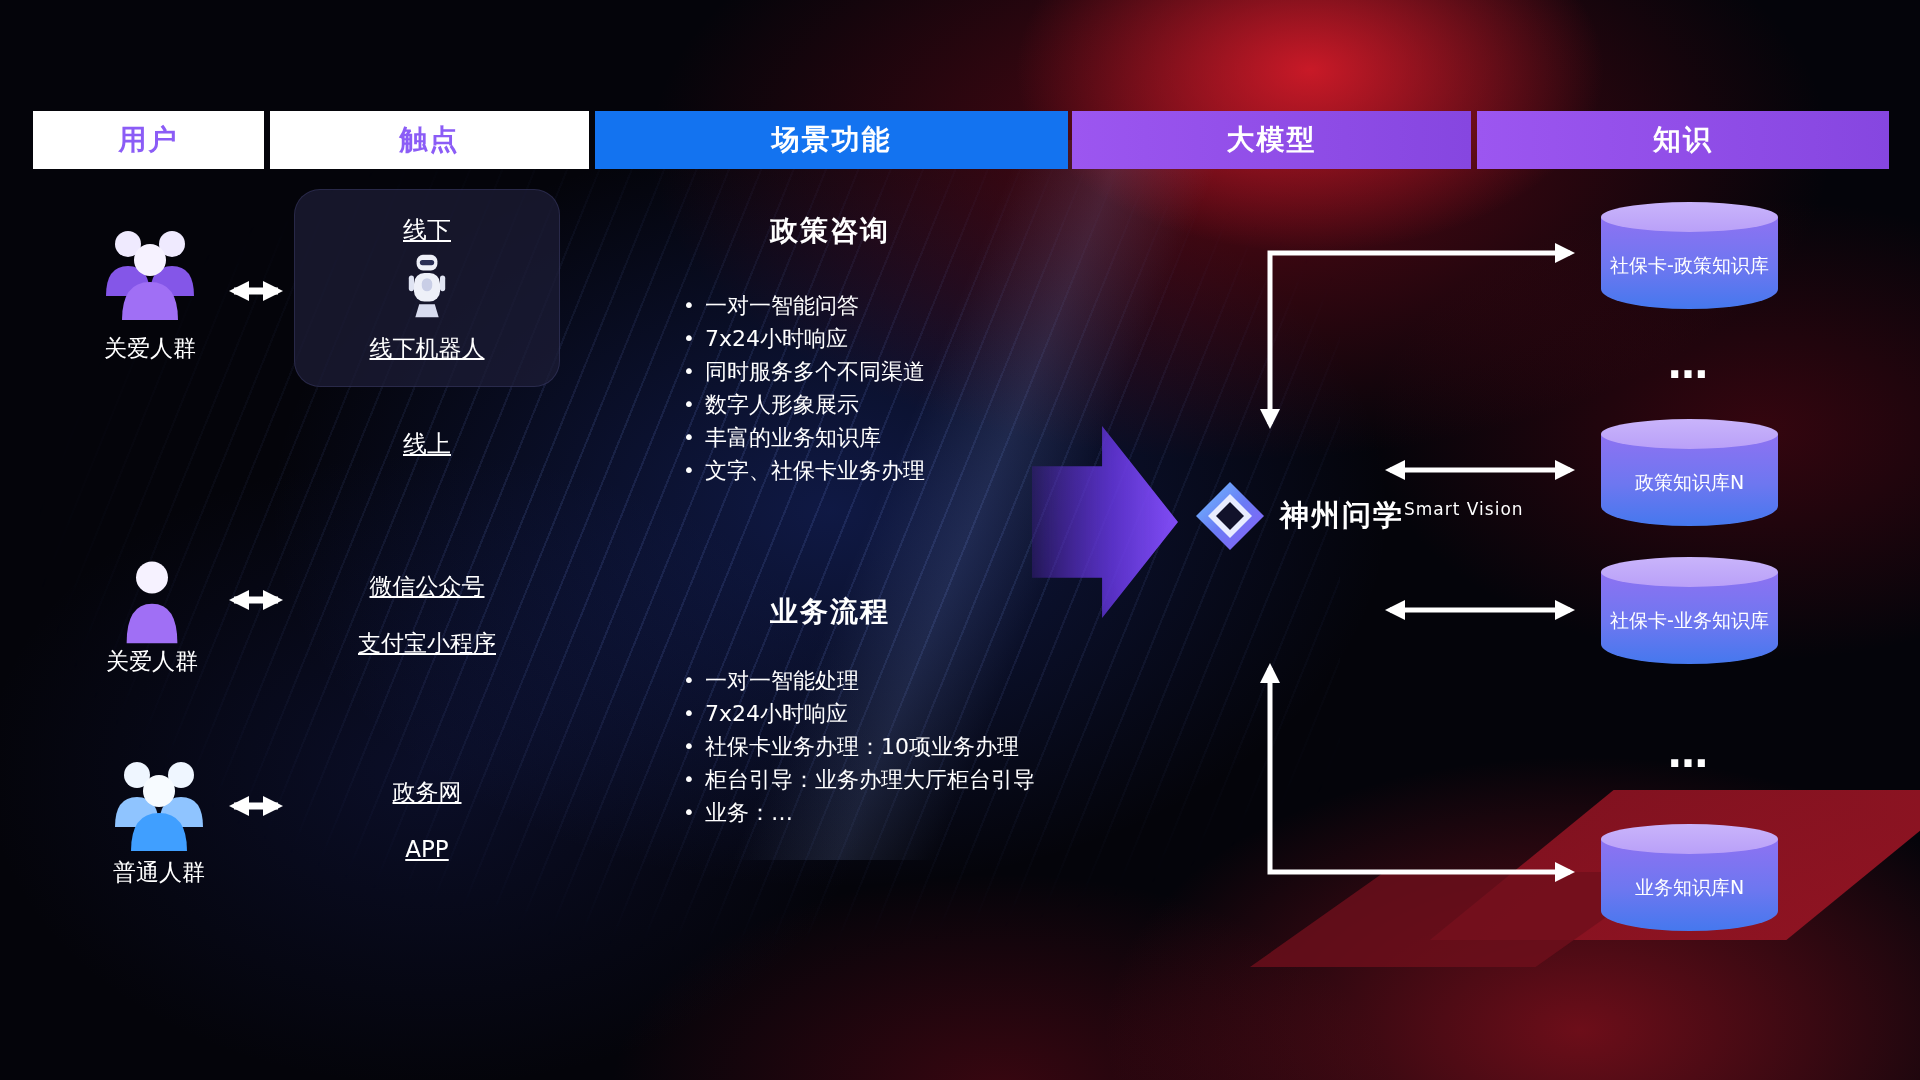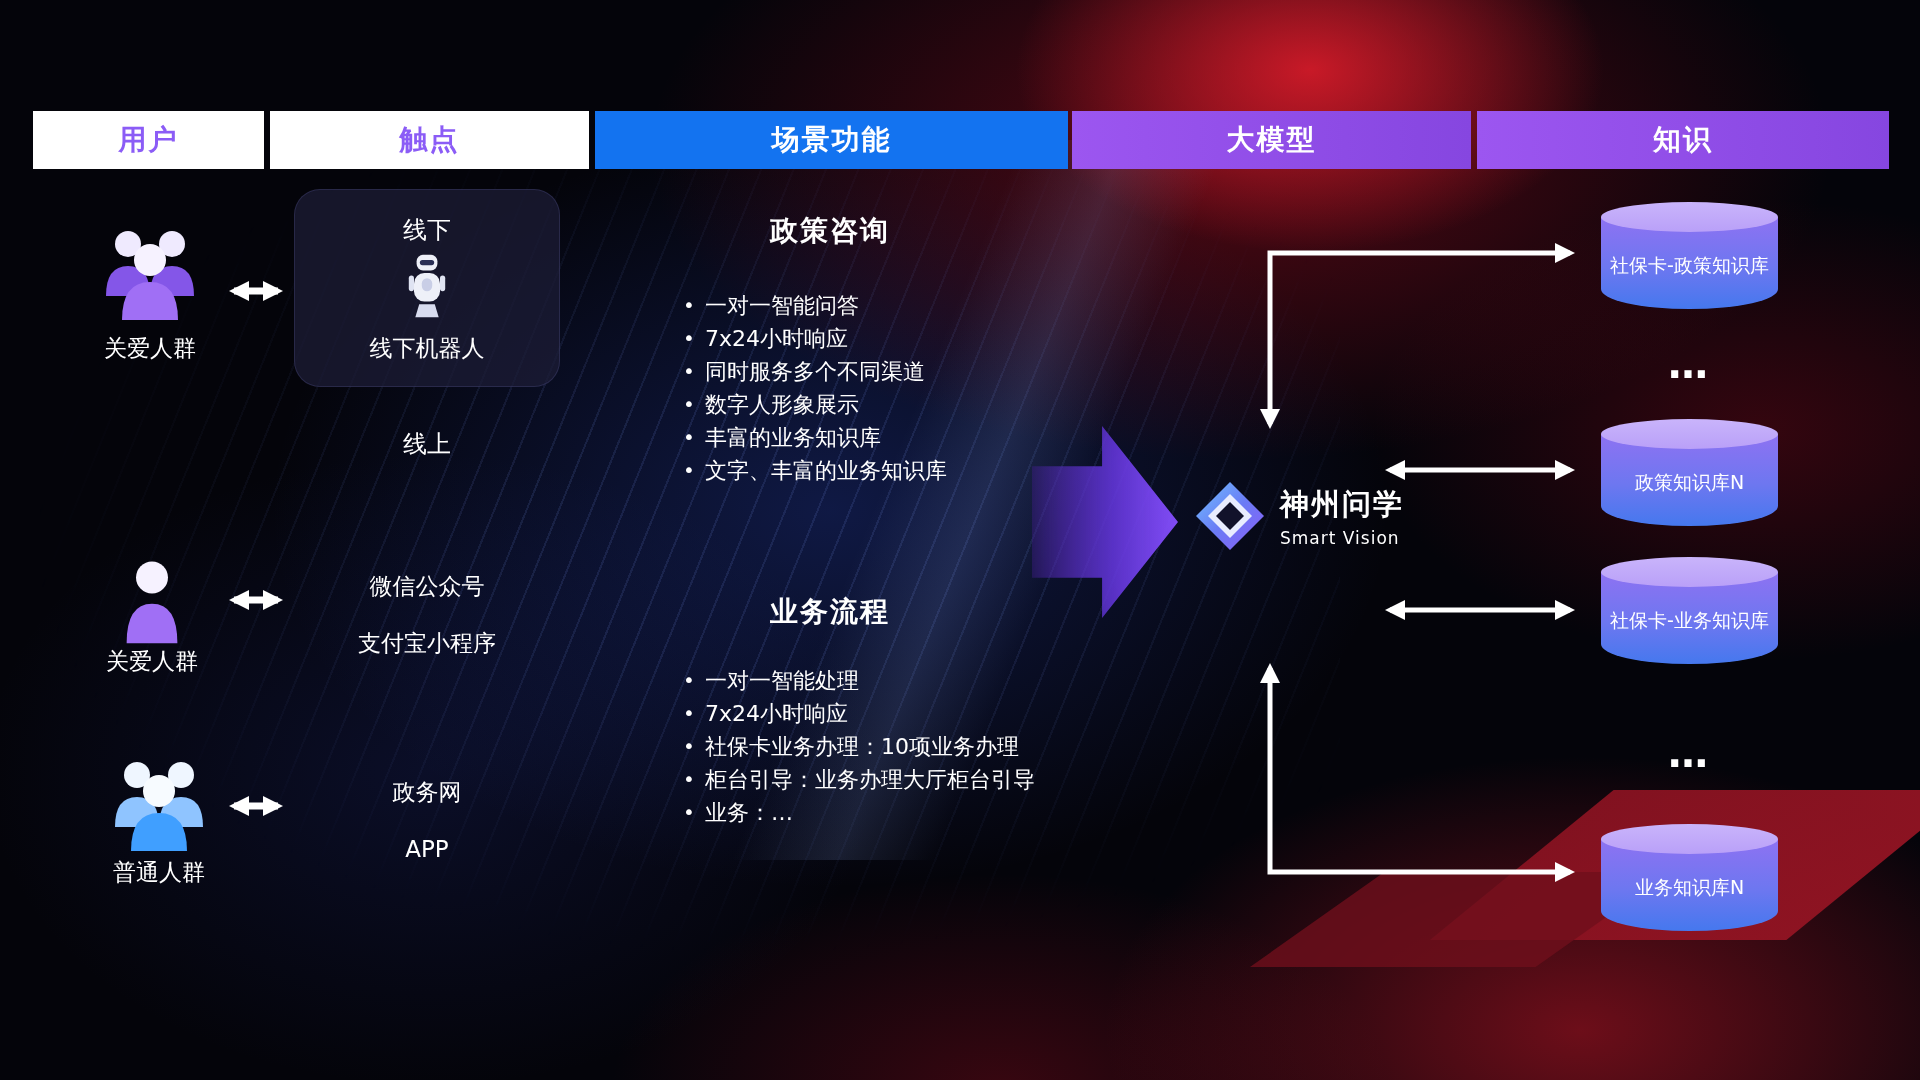--- a/index.html
+++ b/index.html
@@ -41,39 +41,39 @@
          font-size:28px; font-weight:700; z-index:3; letter-spacing:2px; }
   .hdr-white  { background:#ffffff; color:#8b5cf6; }
   .hdr-blue   { background:var(--accent-blue); color:#fff; }
   .hdr-purple { background:linear-gradient(90deg, var(--accent-purple), #8646e0); color:#fff; }
 
   .user-icon { position:absolute; z-index:3; }
   .user-label { position:absolute; width:160px; text-align:center; font-size:23px; line-height:28px; z-index:3; }
 
   .offline-box { position:absolute; left:294px; top:189px; width:266px; height:198px; border-radius:26px;
     background:rgba(28,28,54,.74); border:1px solid rgba(130,130,210,.18); z-index:1; }
-  .tp { position:absolute; left:294px; width:266px; text-align:center; z-index:3; }
+  .tp { position:absolute; left:294px; width:266px; text-align:center; z-index:3;text-decoration:underline; }
   .tp-title { font-size:24px; }
   .tp-item  { font-size:23px; }
   .robot { position:absolute; left:401px; top:252px; z-index:3; }
 
   .scene-title { position:absolute; left:690px; width:280px; text-align:center; font-size:28px; font-weight:600;
     line-height:36px; z-index:3; letter-spacing:2px; }
   .scene-list { position:absolute; left:681px; list-style:none; z-index:3; }
   .scene-list li { position:relative; padding-left:24px; font-size:22px; height:33px; line-height:33px; white-space:nowrap; }
   .scene-list li::before { content:"•"; position:absolute; left:2px; top:0; font-size:20px; }
 
   .flow-arrow { position:absolute; left:1032px; top:426px; width:146px; height:192px; z-index:2;
     background:linear-gradient(90deg, rgba(55,25,120,.35), rgba(100,55,220,.80) 55%, rgba(135,80,255,.95));
     clip-path:polygon(0 21%, 48% 21%, 48% 0, 100% 50%, 48% 100%, 48% 79%, 0 79%);
     filter:drop-shadow(0 0 18px rgba(110,60,240,.45));
   }
 
   .logo { position:absolute; left:1194px; top:480px; display:flex; align-items:center; gap:14px; z-index:3; }
-  .logo-text { display:flex; flex-direction:column; }
+  .logo-text { display:flex; flex-direction:row; }
   .logo-name { font-size:29px; font-weight:700; letter-spacing:2px; }
   .logo-sub  { font-size:17px; letter-spacing:1px; margin-top:3px; }
 
   .db { position:absolute; left:1601px; width:177px; height:107px; z-index:2; }
   .db .db-top  { position:absolute; left:0; right:0; top:0; height:30px; border-radius:50%;
     background:linear-gradient(180deg,#c9b4fb, var(--db-top)); z-index:2; }
   .db .db-body { position:absolute; left:0; right:0; top:15px; bottom:0;
     background:linear-gradient(180deg, var(--db-mid) 0%, #6d77f0 55%, var(--db-bot) 100%);
     border-radius:0 0 50% 50% / 0 0 20px 20px; }
   .db .db-label { position:absolute; left:8px; right:8px; top:24px; bottom:4px; display:flex; align-items:center;
@@ -144,21 +144,21 @@
   <div class="tp tp-item" style="top:777px;">政务网</div>
   <div class="tp tp-item" style="top:836px;">APP</div>
 
   <div class="scene-title" style="top:213px;">政策咨询</div>
   <ul class="scene-list" style="top:289px;">
     <li>一对一智能问答</li>
     <li>7x24小时响应</li>
     <li>同时服务多个不同渠道</li>
     <li>数字人形象展示</li>
     <li>丰富的业务知识库</li>
-    <li>文字、丰富的业务知识库</li>
+    <li>文字、社保卡业务办理</li>
   </ul>
 
   <div class="scene-title" style="top:594px;">业务流程</div>
   <ul class="scene-list" style="top:664px;">
     <li>一对一智能处理</li>
     <li>7x24小时响应</li>
     <li>社保卡业务办理：10项业务办理</li>
     <li>柜台引导：业务办理大厅柜台引导</li>
     <li>业务：…</li>
   </ul>

